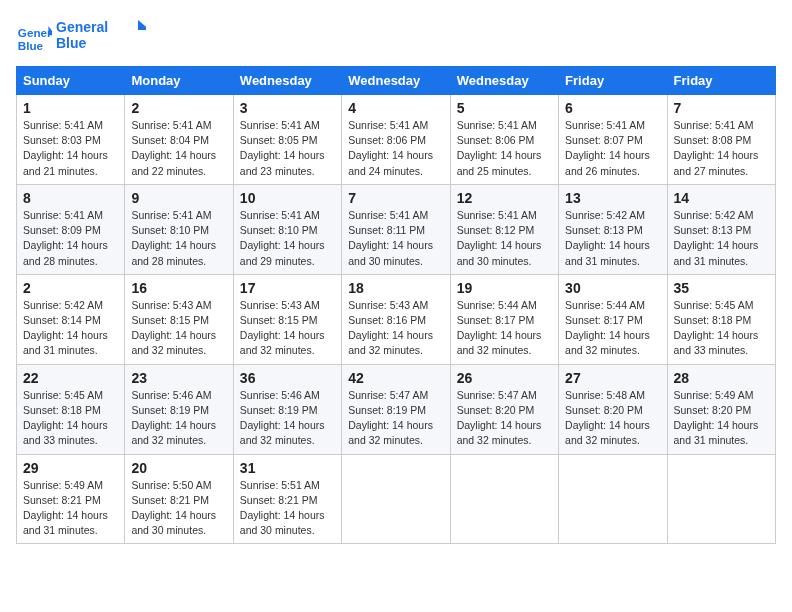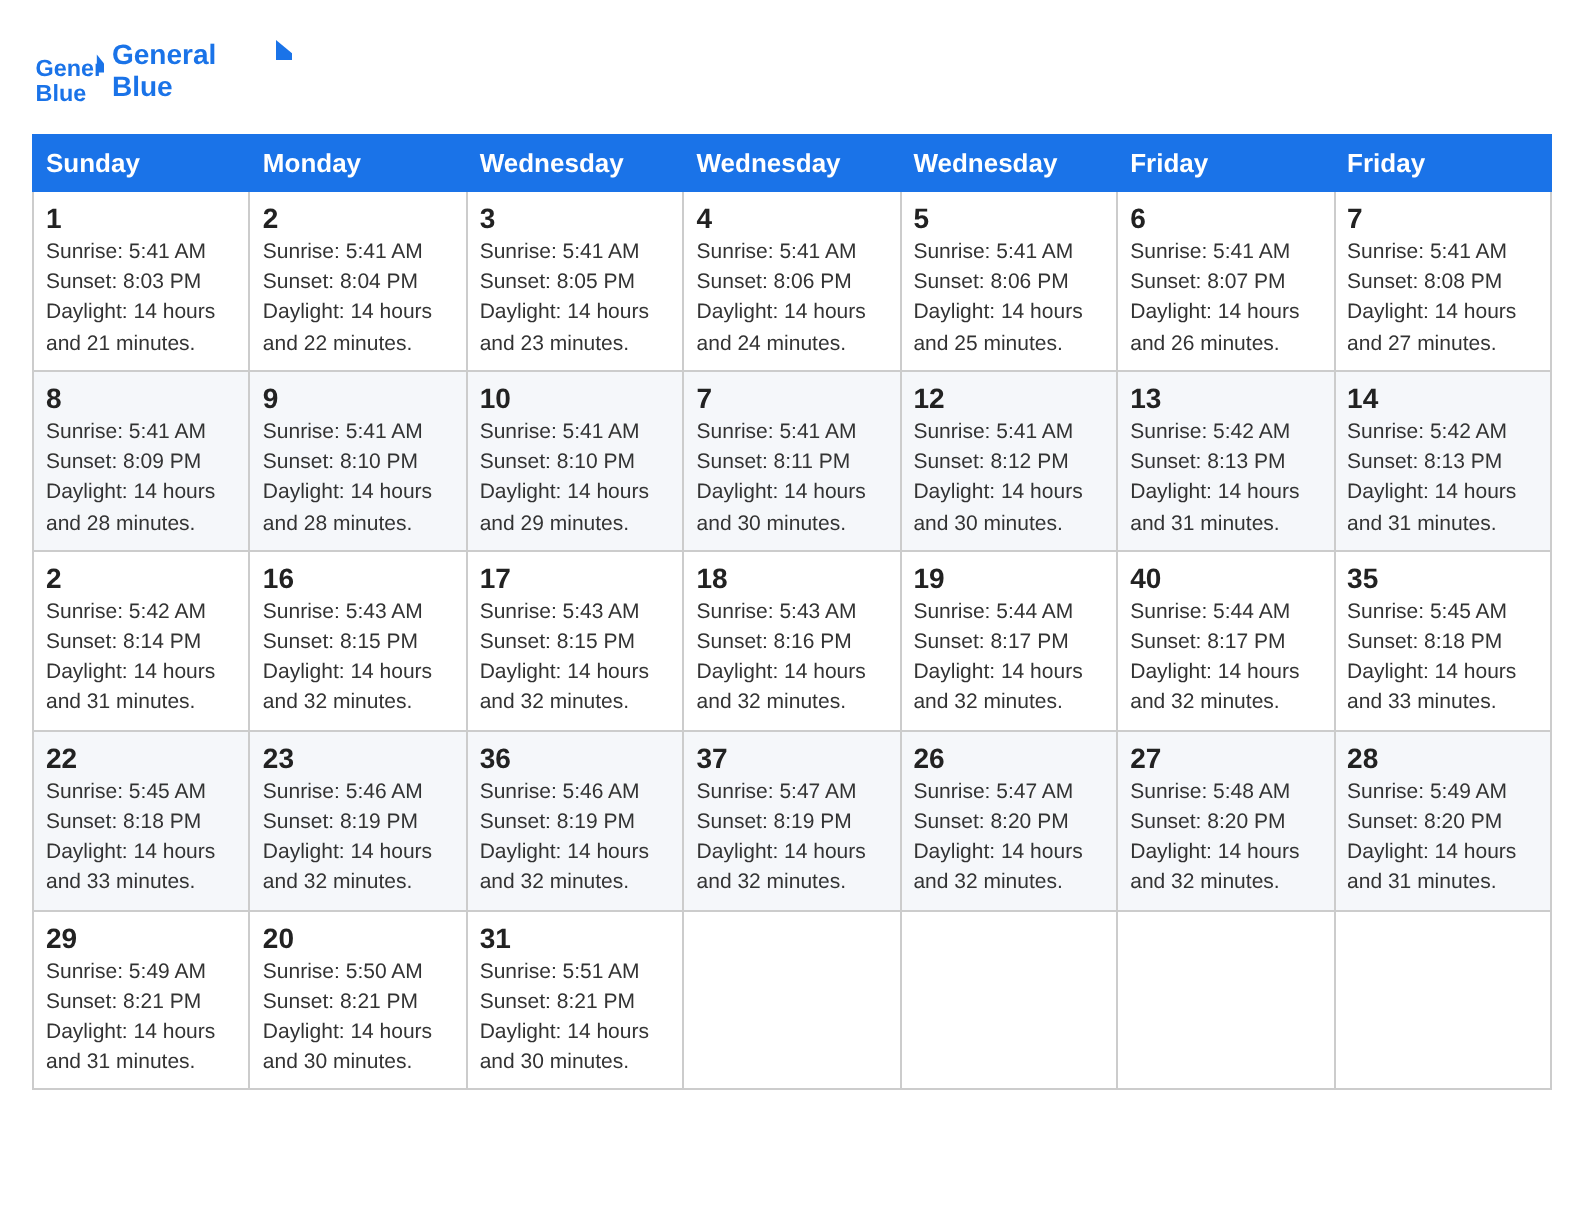--- a/index.html
+++ b/index.html
@@ -191,21 +191,21 @@
         </td>
         <td>
           <span class="day-num">18</span>
           <div class="day-info">Sunrise: 5:43 AM<br>Sunset: 8:16 PM<br>Daylight: 14 hours and 32 minutes.</div>
         </td>
         <td>
           <span class="day-num">19</span>
           <div class="day-info">Sunrise: 5:44 AM<br>Sunset: 8:17 PM<br>Daylight: 14 hours and 32 minutes.</div>
         </td>
         <td>
-          <span class="day-num">40</span>
+          <span class="day-num">30</span>
           <div class="day-info">Sunrise: 5:44 AM<br>Sunset: 8:17 PM<br>Daylight: 14 hours and 32 minutes.</div>
         </td>
         <td>
           <span class="day-num">35</span>
           <div class="day-info">Sunrise: 5:45 AM<br>Sunset: 8:18 PM<br>Daylight: 14 hours and 33 minutes.</div>
         </td>
       </tr>
       <tr>
         <td>
           <span class="day-num">22</span>
@@ -213,21 +213,21 @@
         </td>
         <td>
           <span class="day-num">23</span>
           <div class="day-info">Sunrise: 5:46 AM<br>Sunset: 8:19 PM<br>Daylight: 14 hours and 32 minutes.</div>
         </td>
         <td>
           <span class="day-num">36</span>
           <div class="day-info">Sunrise: 5:46 AM<br>Sunset: 8:19 PM<br>Daylight: 14 hours and 32 minutes.</div>
         </td>
         <td>
-          <span class="day-num">37</span>
+          <span class="day-num">42</span>
           <div class="day-info">Sunrise: 5:47 AM<br>Sunset: 8:19 PM<br>Daylight: 14 hours and 32 minutes.</div>
         </td>
         <td>
           <span class="day-num">26</span>
           <div class="day-info">Sunrise: 5:47 AM<br>Sunset: 8:20 PM<br>Daylight: 14 hours and 32 minutes.</div>
         </td>
         <td>
           <span class="day-num">27</span>
           <div class="day-info">Sunrise: 5:48 AM<br>Sunset: 8:20 PM<br>Daylight: 14 hours and 32 minutes.</div>
         </td>

